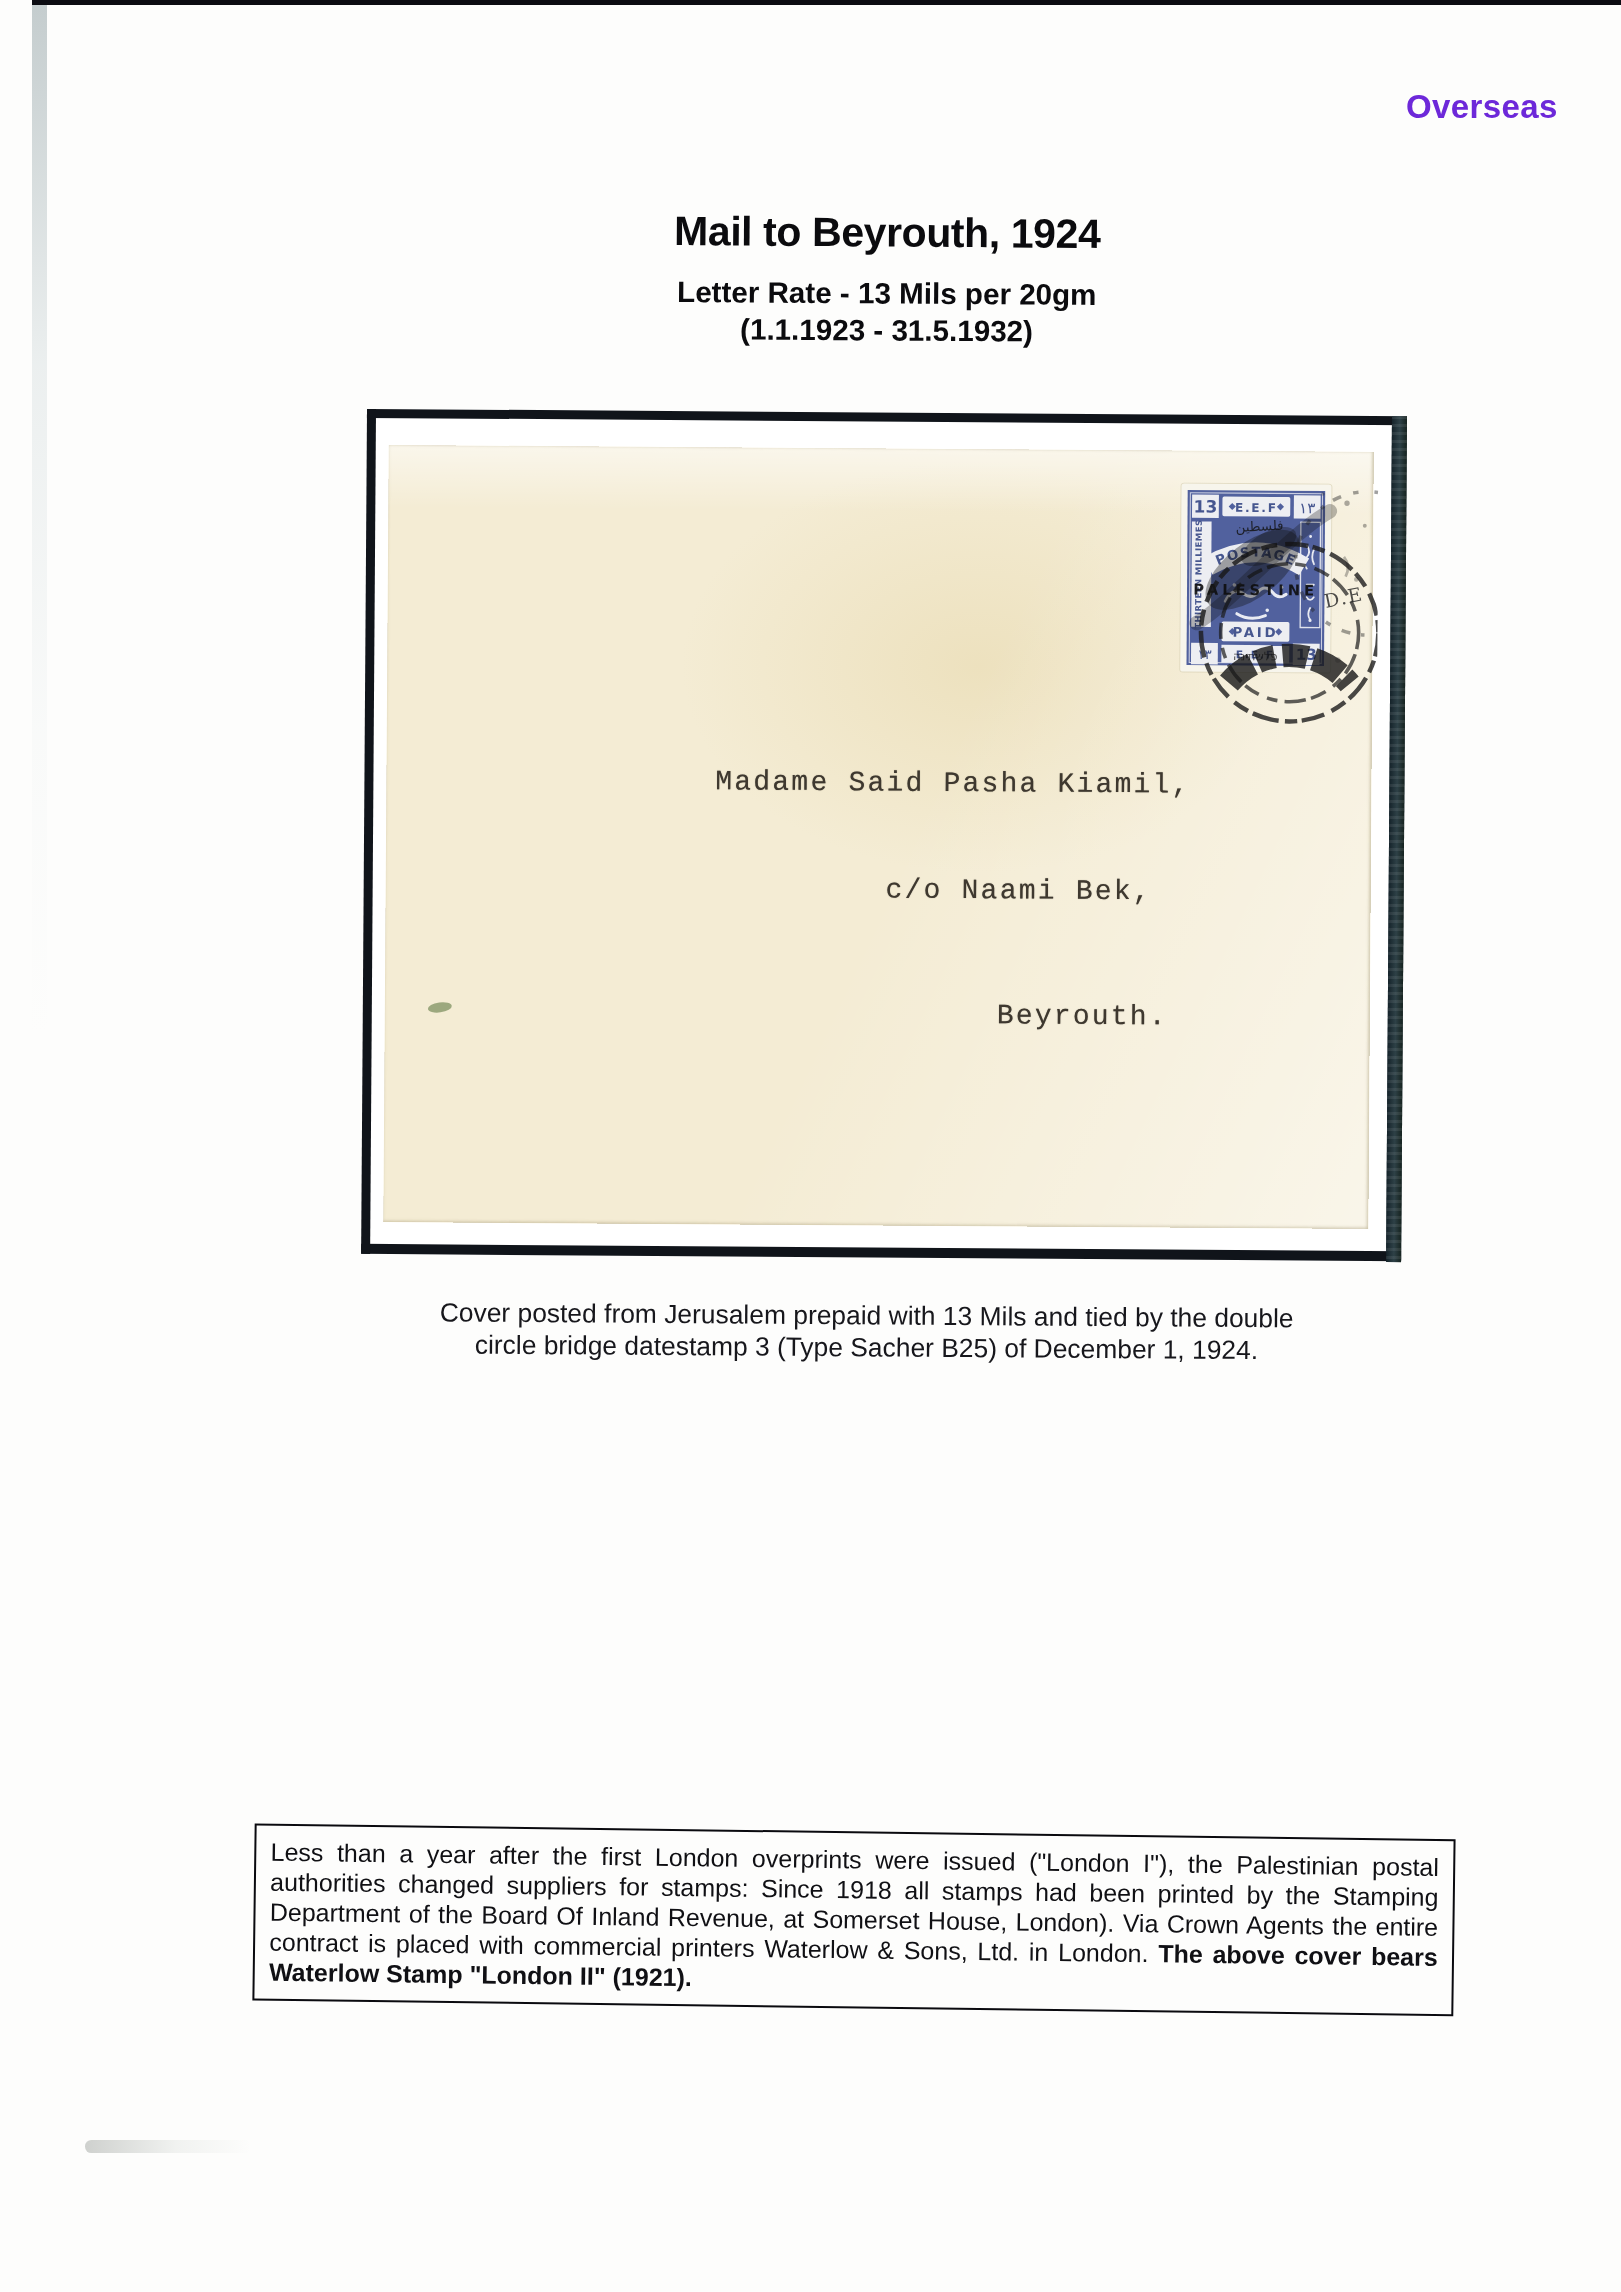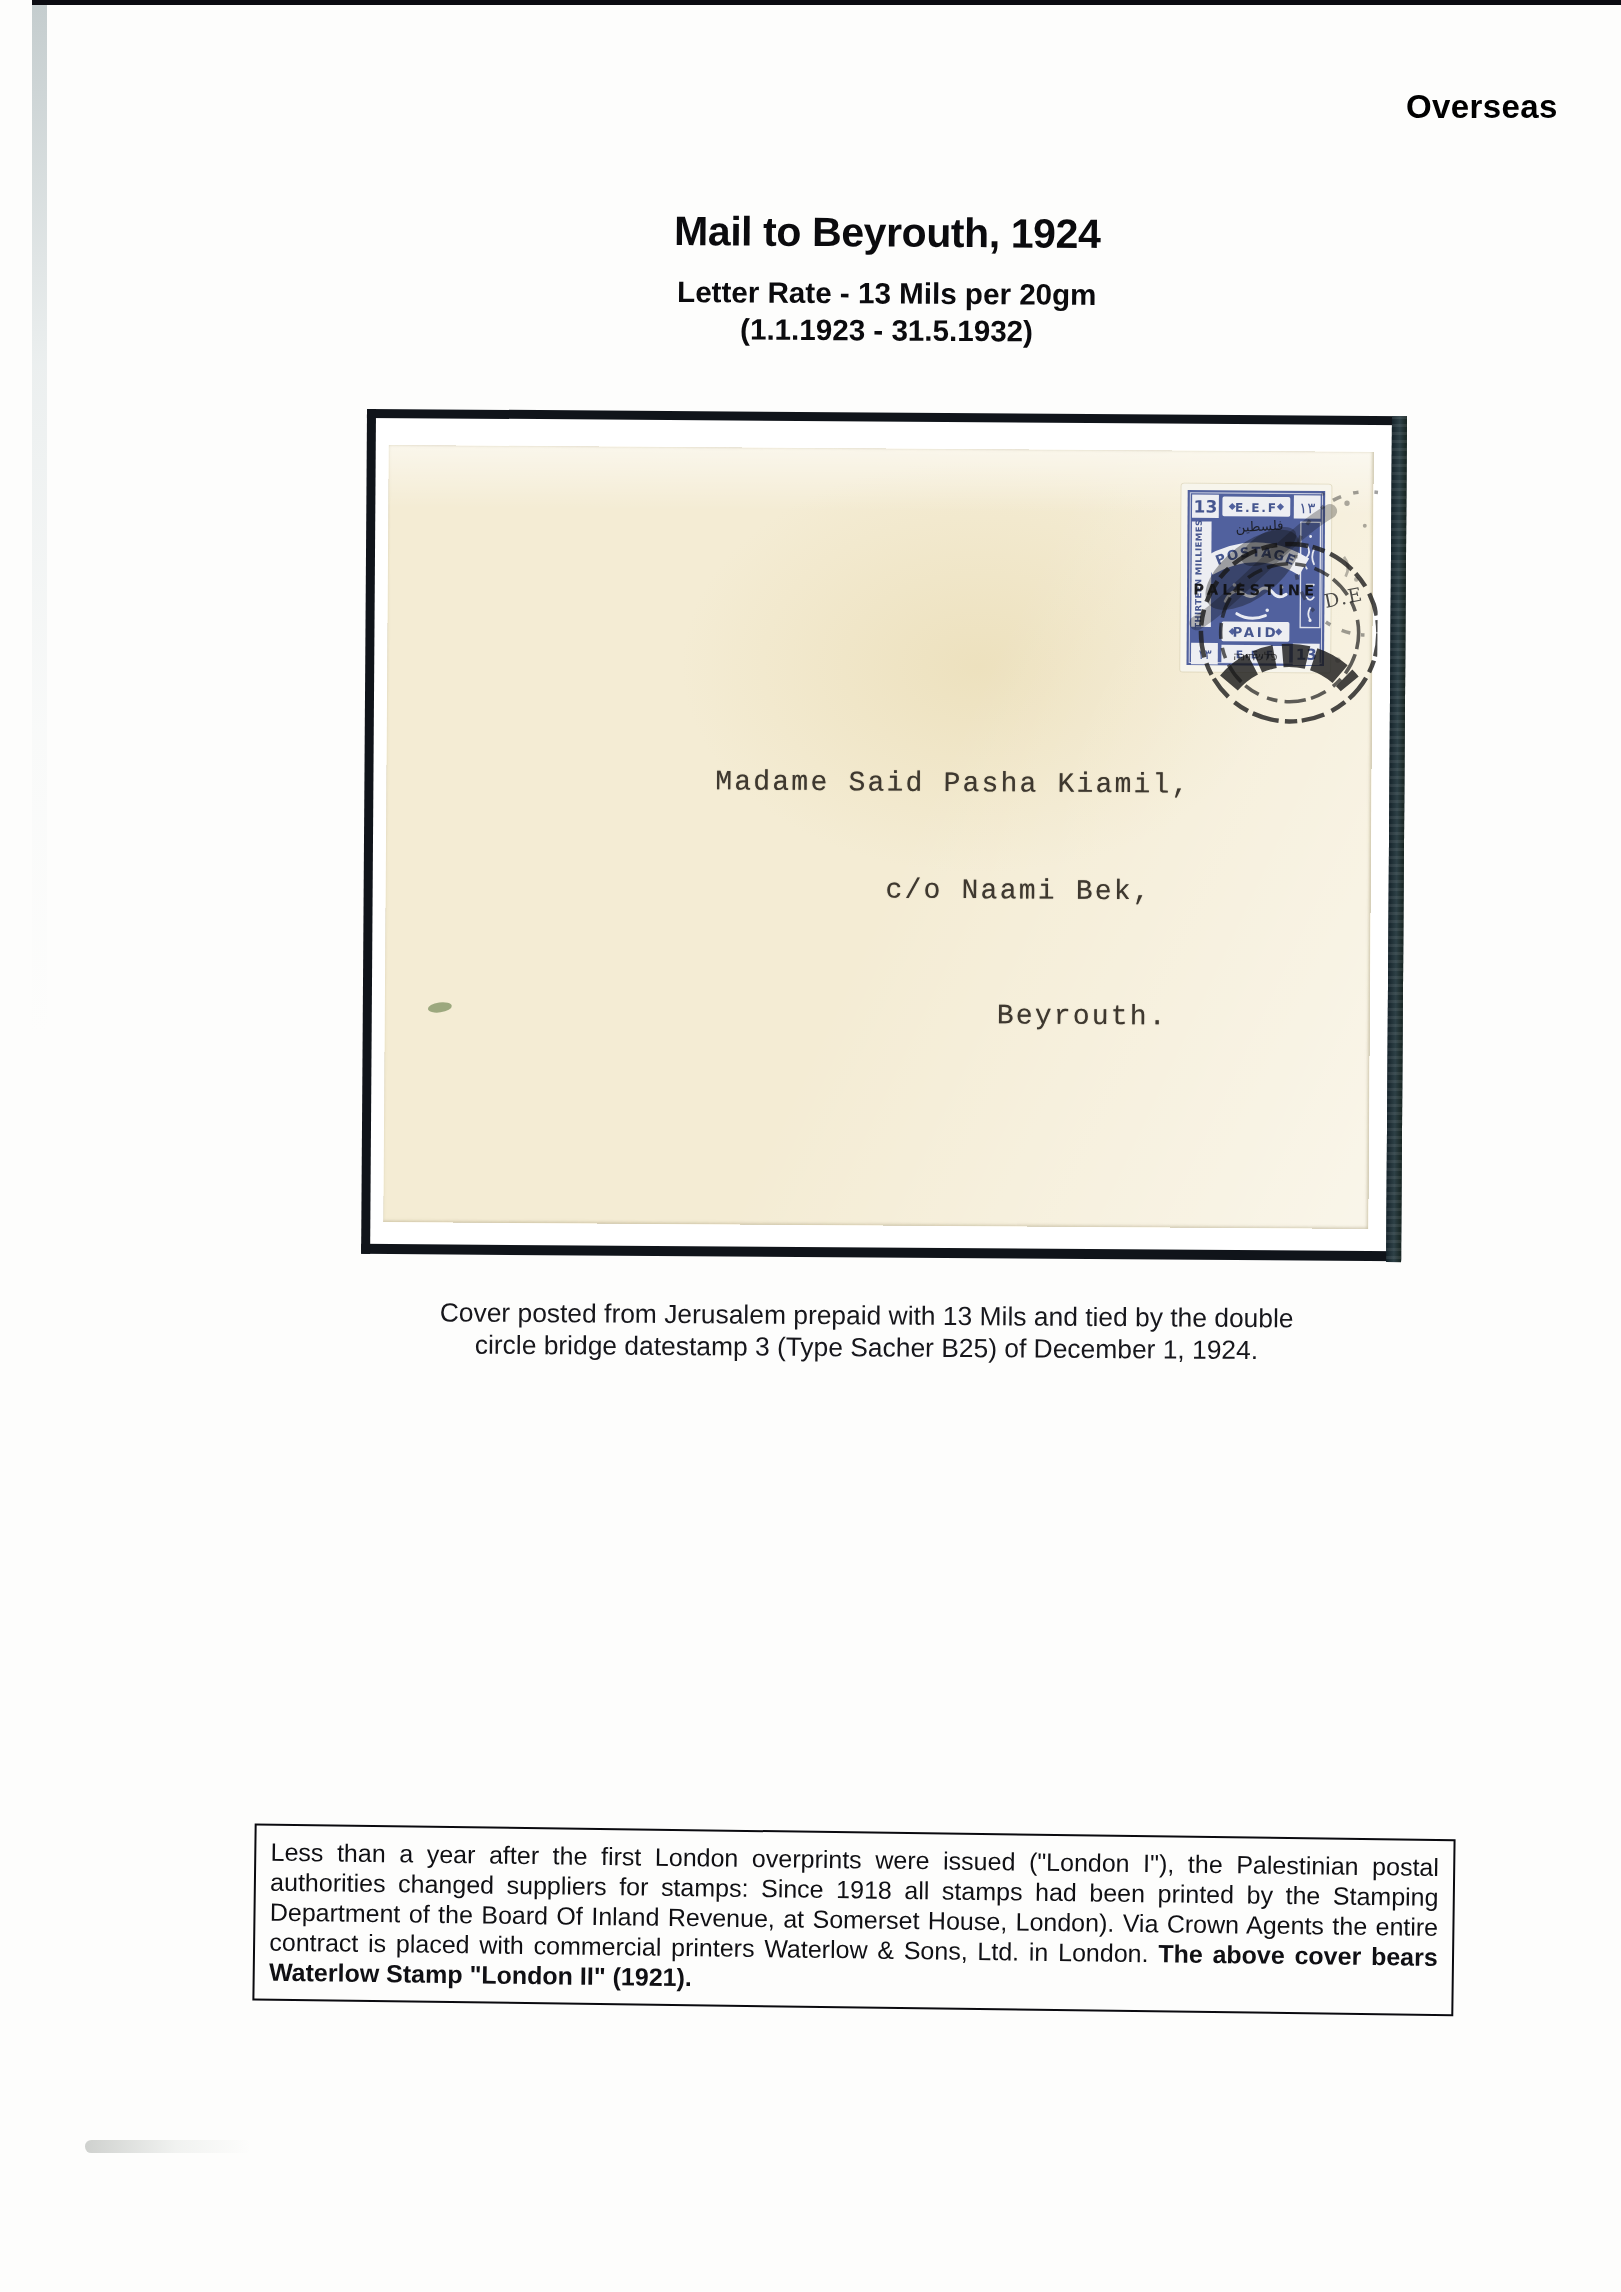--- a/index.html
+++ b/index.html
@@ -9,21 +9,21 @@
     font-family:"Liberation Sans", sans-serif;
   }
   .abs{position:absolute;}
   
   .top-strip{left:32px;top:0;width:1589px;height:5.4px;background:#0c0c12;}
   .left-edge{left:32px;top:4.5px;width:15px;height:1030px;
     background:linear-gradient(to bottom, rgba(150,165,168,.55), rgba(195,207,209,.30) 35%, rgba(225,232,233,.15) 70%, rgba(235,240,240,0));}
   .bottom-smudge{left:85px;top:2140px;width:166px;height:12.5px;border-radius:6.3px;
     background:linear-gradient(to right, rgba(120,126,120,.35), rgba(185,192,186,.18) 55%, rgba(200,205,200,0));}
   
-  .corner-label{left:1406px;top:88px;font-size:33px;font-weight:bold;color:#000000;letter-spacing:0.4px;}
+  .corner-label{left:1406px;top:88px;font-size:33px;font-weight:bold;color:#6d28d9;letter-spacing:0.4px;}
   
   .scan{left:0;top:0;width:1621px;height:2293px;transform:rotate(.4deg);transform-origin:811px 985px;}
   
   .header{left:143px;right:0;top:210px;text-align:center;color:#0b0b0e;}
   .header h1{margin:0 0 21.5px 0;font-size:41px;line-height:1.1;letter-spacing:-0.4px;}
   .header h2{margin:0 0 4.5px 0;font-size:29.6px;line-height:1.1;}
   .header h3{margin:0;font-size:29.6px;line-height:1.1;}
   
   .frame{left:363px;top:412px;width:1040px;height:845px;box-sizing:border-box;background:#fff;
     border-style:solid;border-width:9px 15px 10.7px 9px;

